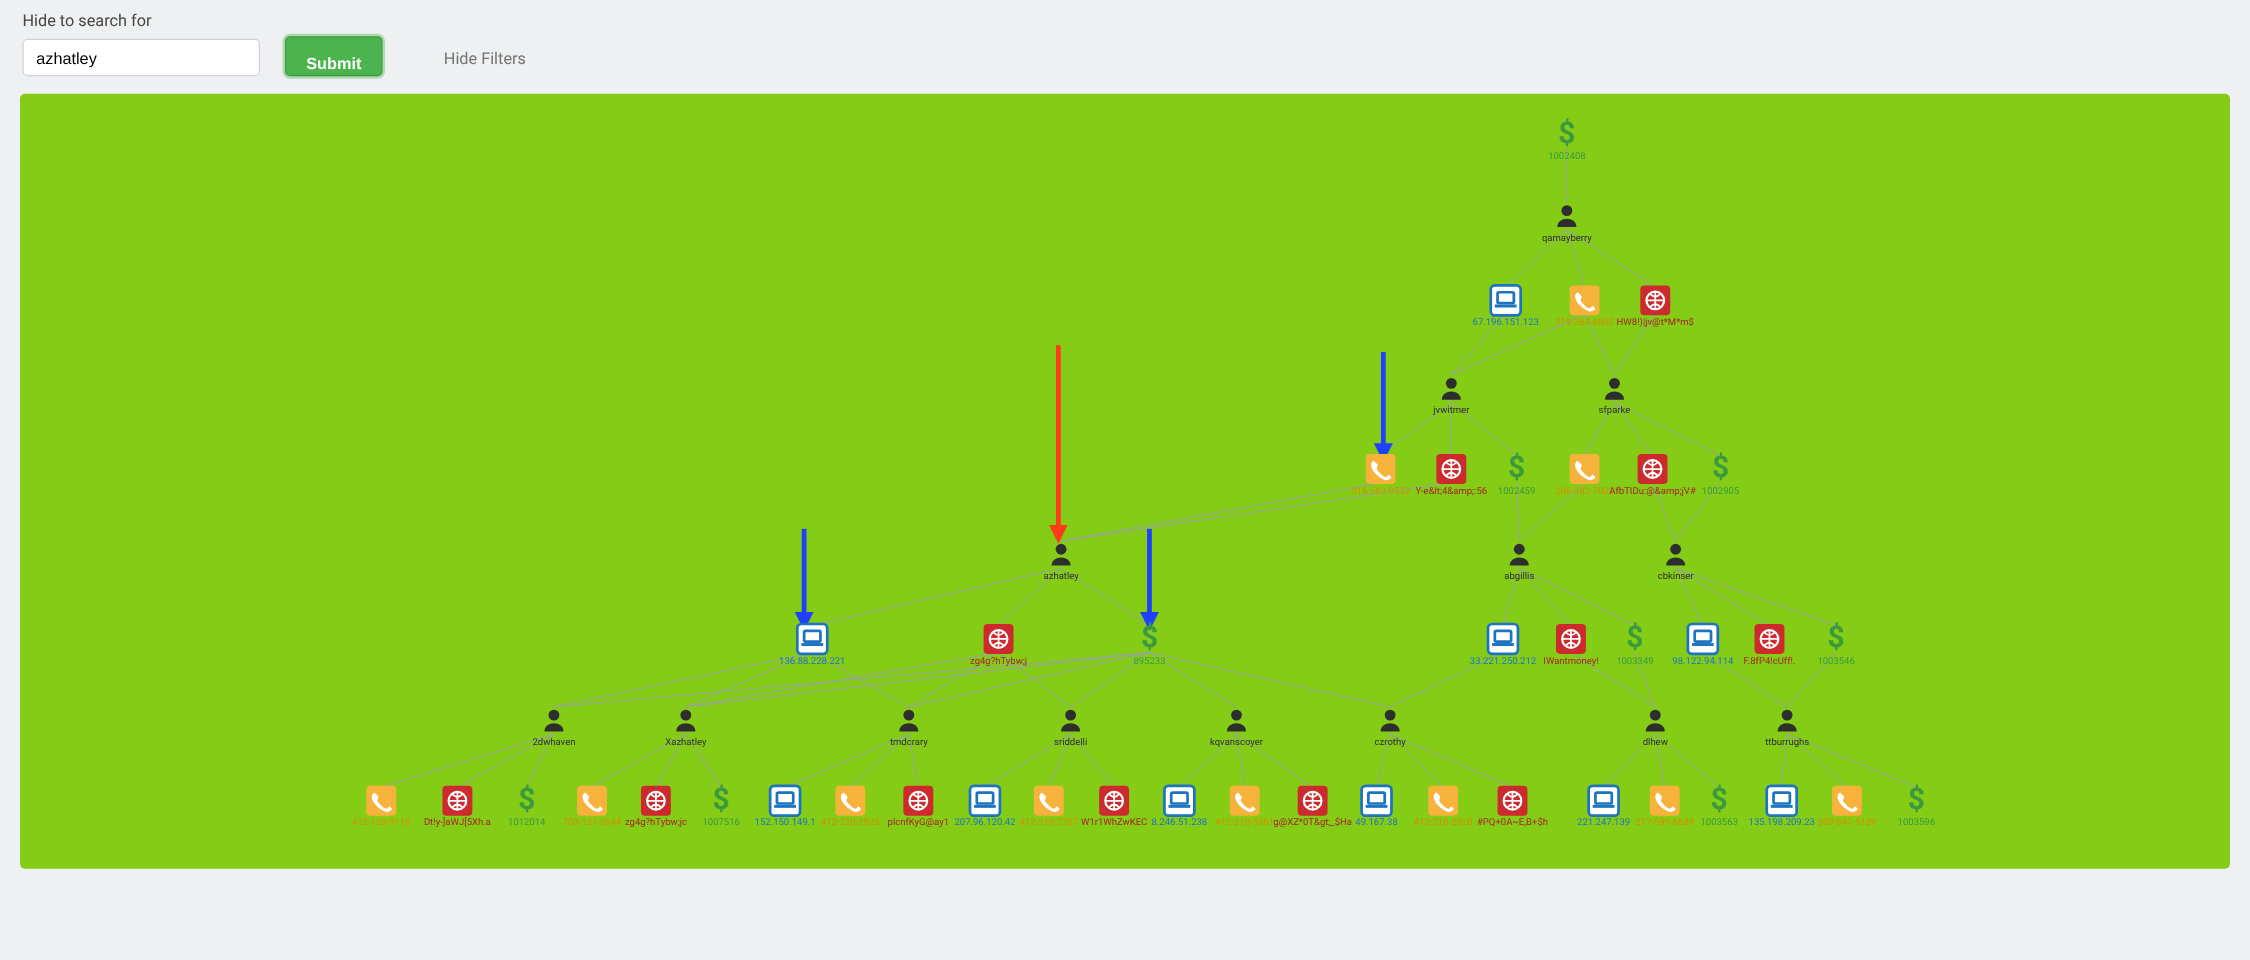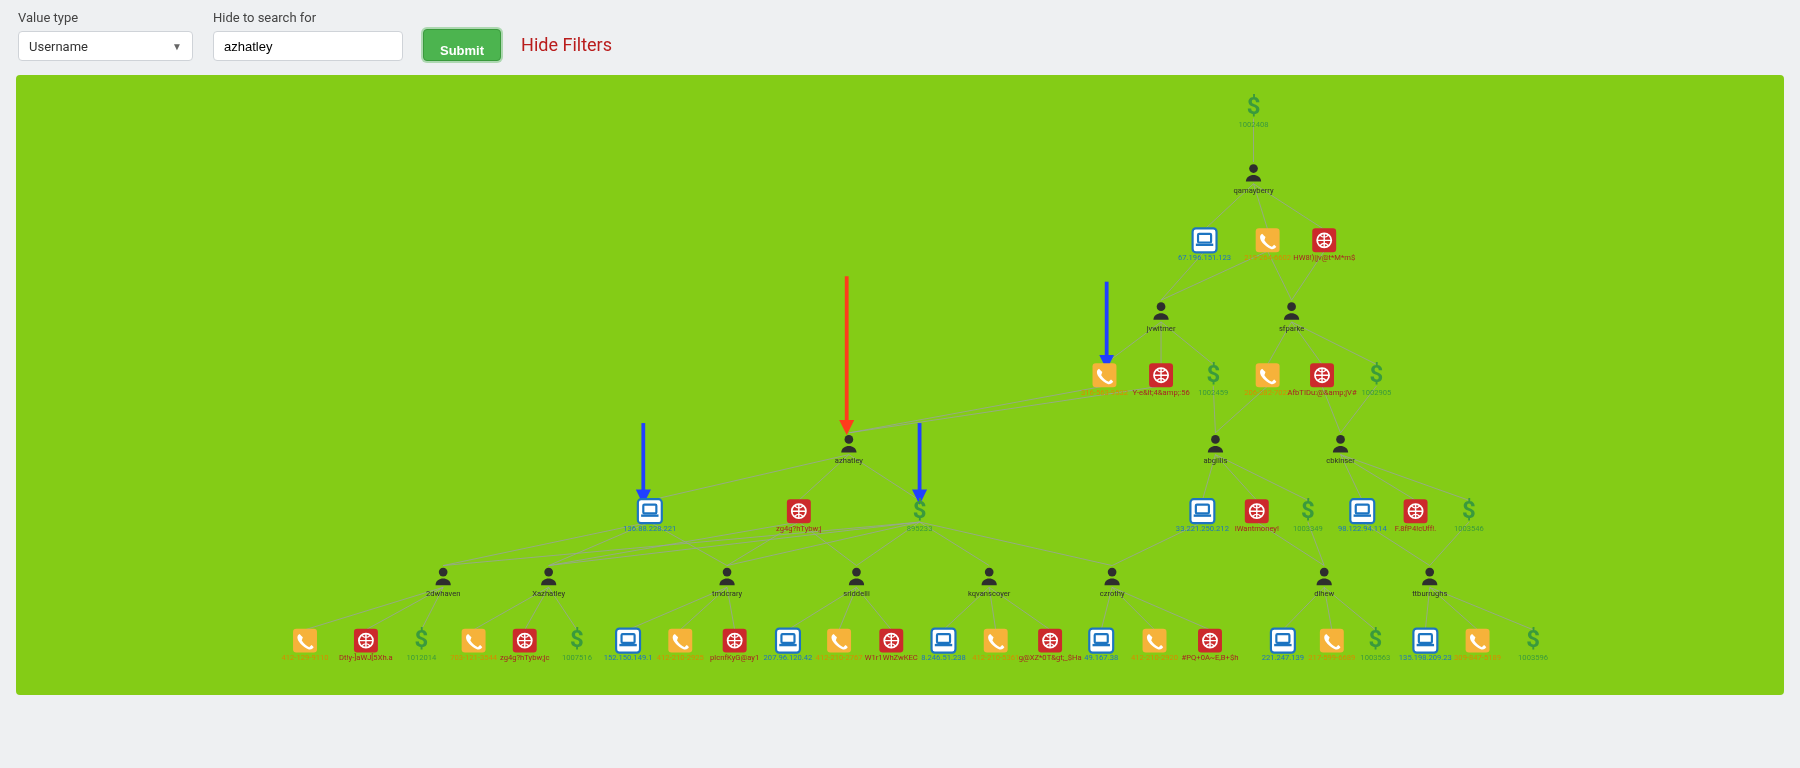--- a/index.html
+++ b/index.html
@@ -40,24 +40,25 @@
     background: #4cb44f;
     color: #fff;
     border: 1px solid #3a9a3d;
     border-radius: 4px;
     font-weight: 600;
     font-size: 13px;
     box-shadow: 0 0 0 2px rgba(76,180,79,0.4);
     cursor: pointer;
   }
   .hide-filters {
-    font-size: 18px;
-    color: #b91c1c;
+    font-size: 13px;
+    color: #737373;
     cursor: pointer;
     padding-bottom: 6px;
+    margin-left: 29px;
   }
 
   
   .graph-panel {
     margin: 0 16px 16px 16px;
     background: #84cc16;
     border-radius: 4px;
     min-height: 620px;
     position: relative;
     overflow: hidden;
@@ -73,27 +74,20 @@
 
   .edge { stroke: #9aa0a6; stroke-width: 0.7; fill: none; }
 
   .arrow-blue { stroke: #2040ff; stroke-width: 3.5; fill: none; marker-end: url(#head-blue); }
   .arrow-red  { stroke: #ff3b1c; stroke-width: 3.5; fill: none; marker-end: url(#head-red); }
 </style>
 </head>
 <body>
 
 <div class="filter-bar">
-  <div class="filter-group">
-    <div class="filter-label">Value type</div>
-    <div class="select-box">
-      <span>Username</span>
-      <span class="caret">▼</span>
-    </div>
-  </div>
 
   <div class="filter-group">
     <div class="filter-label">Hide to search for</div>
     <input class="text-input" value="azhatley" style="">
   </div>
 
   <button class="submit-btn">Submit</button>
 
   <span class="hide-filters">Hide Filters</span>
 </div>

